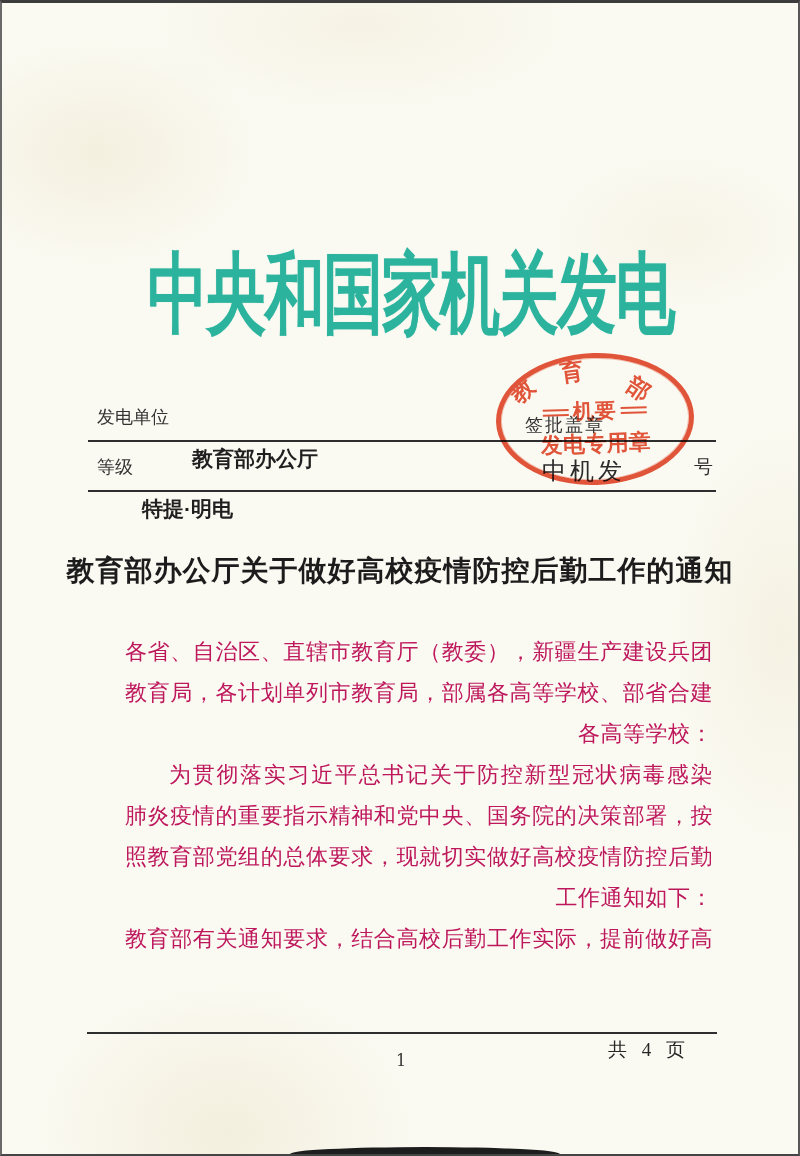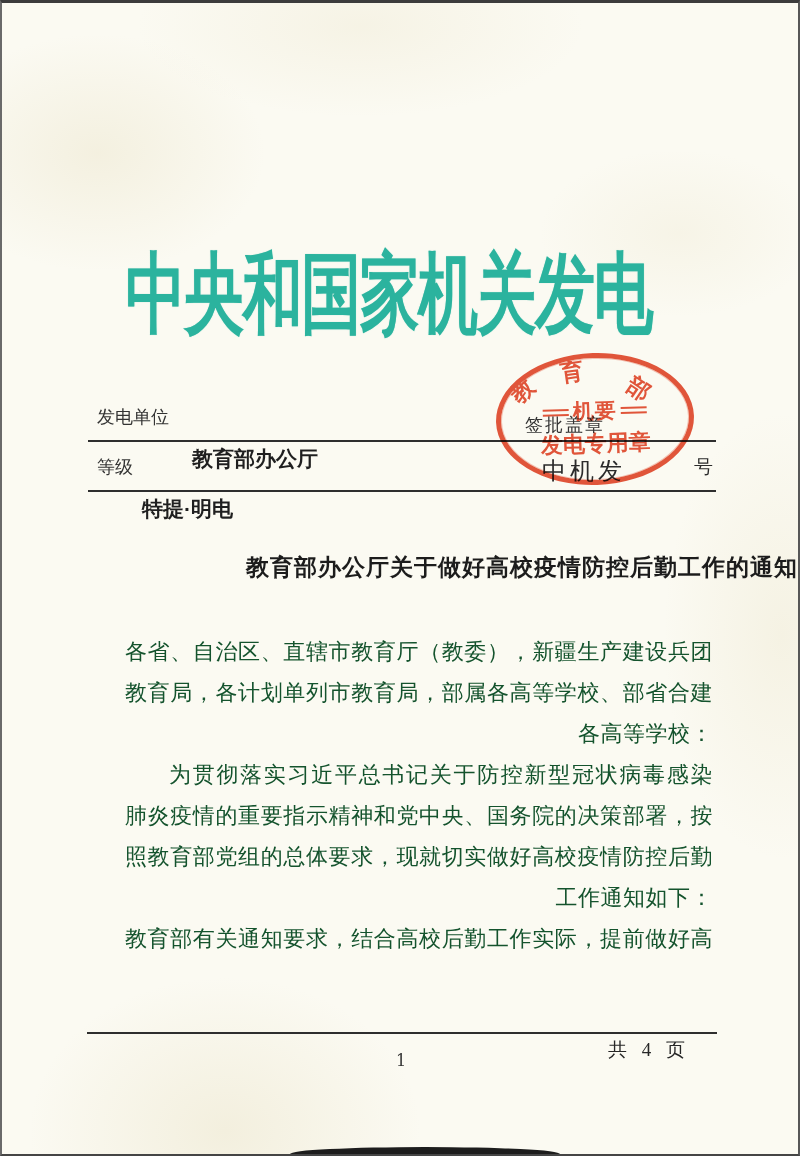--- a/index.html
+++ b/index.html
@@ -22,21 +22,21 @@
     content:""; position:absolute; inset:0; pointer-events:none;
     background:
       radial-gradient(ellipse 240px 170px at 12% 13%, rgba(214,200,150,.20), transparent 70%),
       radial-gradient(ellipse 280px 220px at 28% 98%, rgba(214,200,150,.22), transparent 70%),
       radial-gradient(ellipse 170px 320px at 98% 55%, rgba(214,200,150,.16), transparent 70%),
       radial-gradient(ellipse 320px 130px at 45% 2%, rgba(214,200,150,.14), transparent 70%),
       radial-gradient(ellipse 200px 120px at 85% 20%, rgba(214,200,150,.12), transparent 70%);
   }
   .masthead {
     position:absolute; left:0; top:242; top:242px; width:100%;
-    text-align:left; white-space:nowrap;
+    text-align:right; white-space:nowrap;
   }
   .masthead span {
     display:inline-block;
     font-size:88px; font-weight:bold; line-height:100px;
     color:#2bb39e;
     transform:scaleX(0.68);
     transform-origin:center;
     letter-spacing:-2px;
     text-shadow:0 0 1px rgba(43,179,158,.6);
   }
@@ -57,24 +57,24 @@
     position:absolute; inset:0;
     border:5px solid #e24a2e; border-radius:50%;
     box-shadow:inset 0 0 0 1px rgba(226,74,46,.35);
   }
   .stamp .arc-ch { position:absolute; font-size:23px; font-weight:bold; }
   .stamp .mid { position:absolute; left:0; right:0; top:44px; text-align:center; font-size:21px; font-weight:bold; letter-spacing:1px; }
   .stamp .dbar { display:inline-block; width:26px; height:7px; border-top:2px solid #e24a2e; border-bottom:2px solid #e24a2e; vertical-align:middle; margin:0 4px 3px 4px; }
   .stamp .bottom { position:absolute; left:0; right:0; top:76px; text-align:center; font-size:22px; font-weight:bold; letter-spacing:0px; }
   .doc-title {
     position:absolute; left:0; top:549px; width:100%;
-    text-align:right; font-size:23px; font-weight:bold; letter-spacing:1px;
+    text-align:center; font-size:28px; font-weight:bold; letter-spacing:1px;
     color:#1c1c1c;
   }
-  .body-block { position:absolute; left:123px; top:628px; width:588px; font-size:22px; color:#14532d; }
+  .body-block { position:absolute; left:123px; top:628px; width:588px; font-size:22px; color:#be185d; }
   .bline { height:41px; line-height:41px; letter-spacing:.5px;text-align:right; }
   .fill  { text-align:justify; text-align-last:justify; }
   .ind   { padding-left:44px; }
   .bold-lead { font-weight:bold; }
   .foot-rule { position:absolute; left:85px; top:1029px; width:630px; height:2px; background:#2e2e2e; }
   .pages { position:absolute; left:606px; top:1034px; font-size:19px; letter-spacing:5px; color:#262626; }
   .pagenum { position:absolute; left:394px; top:1048px; font-size:16px; color:#333; font-family:"DejaVu Serif",serif; }
   
   .scan-bulge {
     position:absolute; bottom:-7px; left:288px; width:270px; height:14px;

